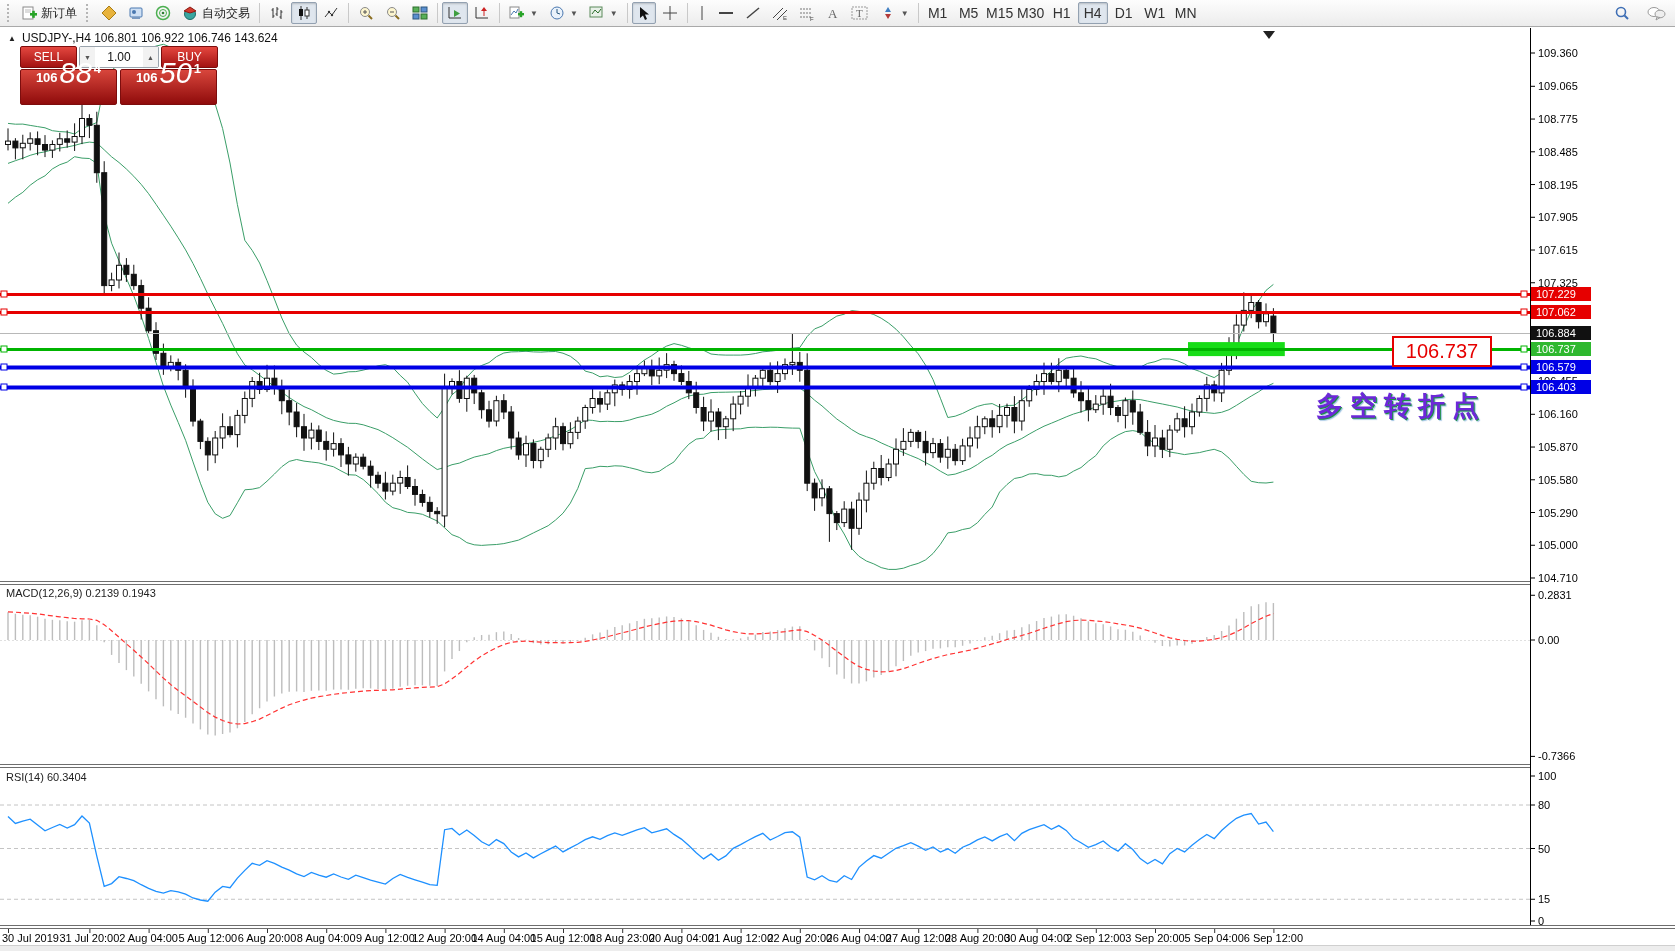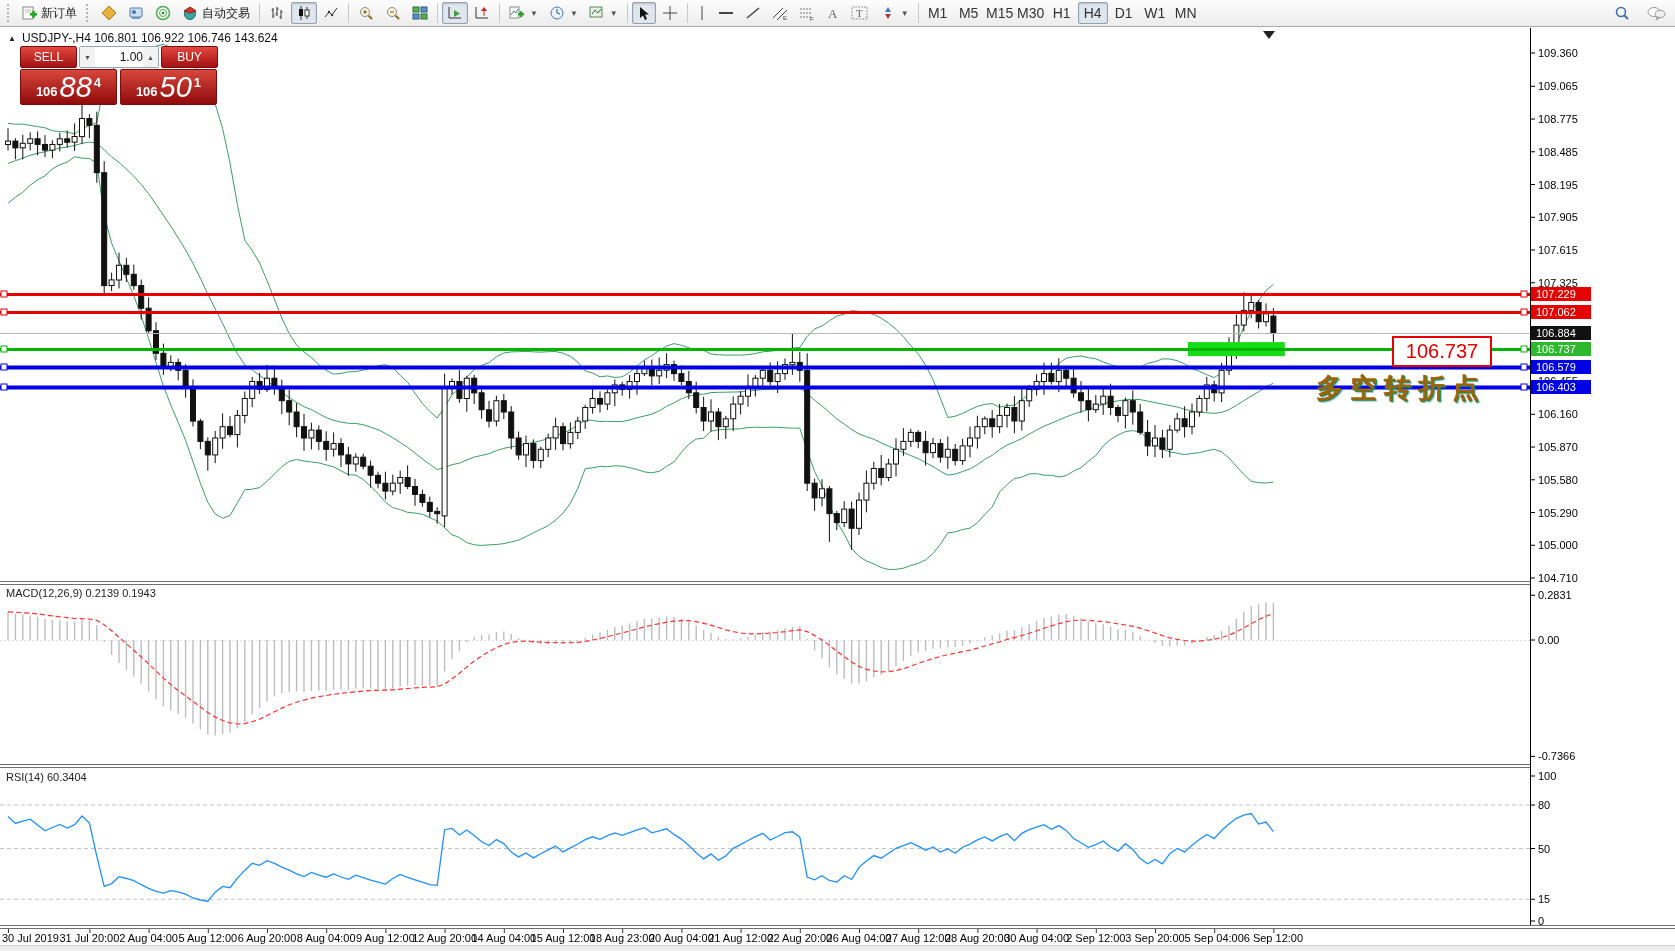--- a/index.html
+++ b/index.html
@@ -20,30 +20,30 @@
   
   #chartsvg{position:absolute;left:0;top:27px;z-index:1;}
   #symline{position:absolute;left:8px;top:31px;z-index:10;font-size:12px;color:#111;display:flex;gap:6px;align-items:center;}
   #symline .tri{font-size:8px;color:#222;}
   #tradepanel{position:absolute;left:20px;top:46px;z-index:11;width:198px;}
   .tp-row1{display:flex;gap:2px;height:22px;}
   .tp-btn{width:55px;background:linear-gradient(#e4473f,#a31212);border:1px solid #7d0d0d;color:#fff;
     font-size:12px;display:flex;align-items:center;justify-content:center;border-radius:2px;}
   .tp-vol{flex:1;background:#fff;border:1px solid #9aa4ad;display:flex;align-items:center;border-radius:2px;}
   .tp-step{width:15px;height:100%;display:flex;align-items:center;justify-content:center;font-size:7px;color:#555;border:0;background:#f2f2f2;}
-  .tp-volval{flex:1;text-align:right;font-size:12px;color:#111;}
+  .tp-volval{flex:1;text-align:center;font-size:12px;color:#111;}
   .tp-row2{display:flex;gap:3px;margin-top:1px;height:36px;}
   .tp-price{width:97px;box-sizing:border-box;background:linear-gradient(#d8463c,#8f0b0b);border:1px solid #7d0d0d;
-    color:#fff;display:flex;align-items:flex-end;justify-content:center;gap:2px;padding-bottom:2px;border-radius:2px;}
+    color:#fff;display:flex;align-items:flex-end;justify-content:center;gap:2px;padding-bottom:16px;border-radius:2px;}
   .tp-sm{font-size:13px;font-weight:bold;line-height:20px;}
   .tp-big{font-size:29px;font-weight:500;line-height:29px;font-style:italic;}
   .tp-sup{font-size:13px;font-weight:bold;position:relative;top:-12px;}
   #pricebox{position:absolute;left:1392px;top:336px;width:96px;height:27px;z-index:12;background:#fff;
     border:2px solid #e60000;color:#e60000;font-size:20px;display:flex;align-items:center;justify-content:center;}
-  #cnote{position:absolute;left:1316px;top:370px;z-index:12;font-size:27px;font-weight:bold;color:#a16207;
+  #cnote{position:absolute;left:1316px;top:388px;z-index:12;font-size:27px;font-weight:bold;color:#6d28d9;
     letter-spacing:7px;text-shadow:1px 1px 0 #1f8f46,2px 2px 1px rgba(40,120,190,.45);}
   #bottomstrip{position:absolute;left:0;bottom:0;width:1675px;height:5px;background:#ededed;border-top:1px solid #cfcfcf;z-index:5;}
 </style>
 </head>
 <body>
 
 <div id="win">
 
   <div id="toolbar">
     <span class="grip"></span>

